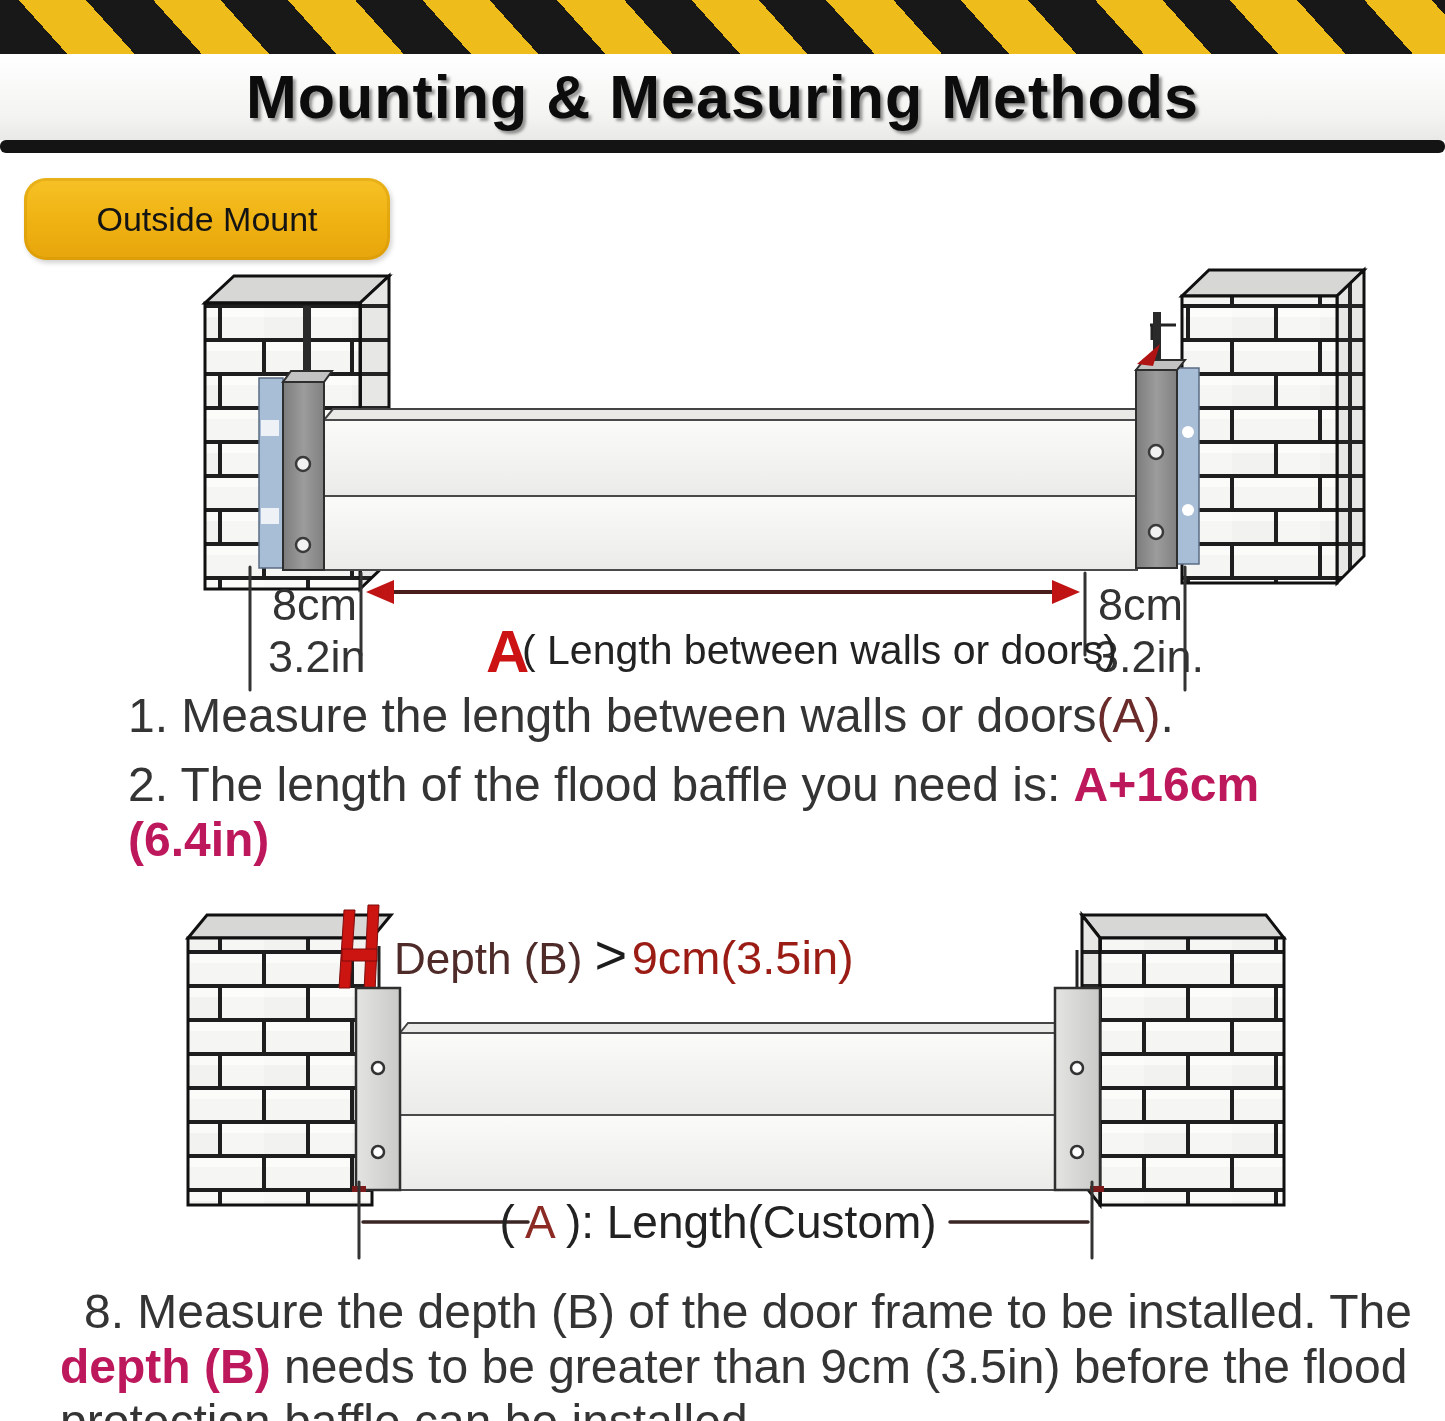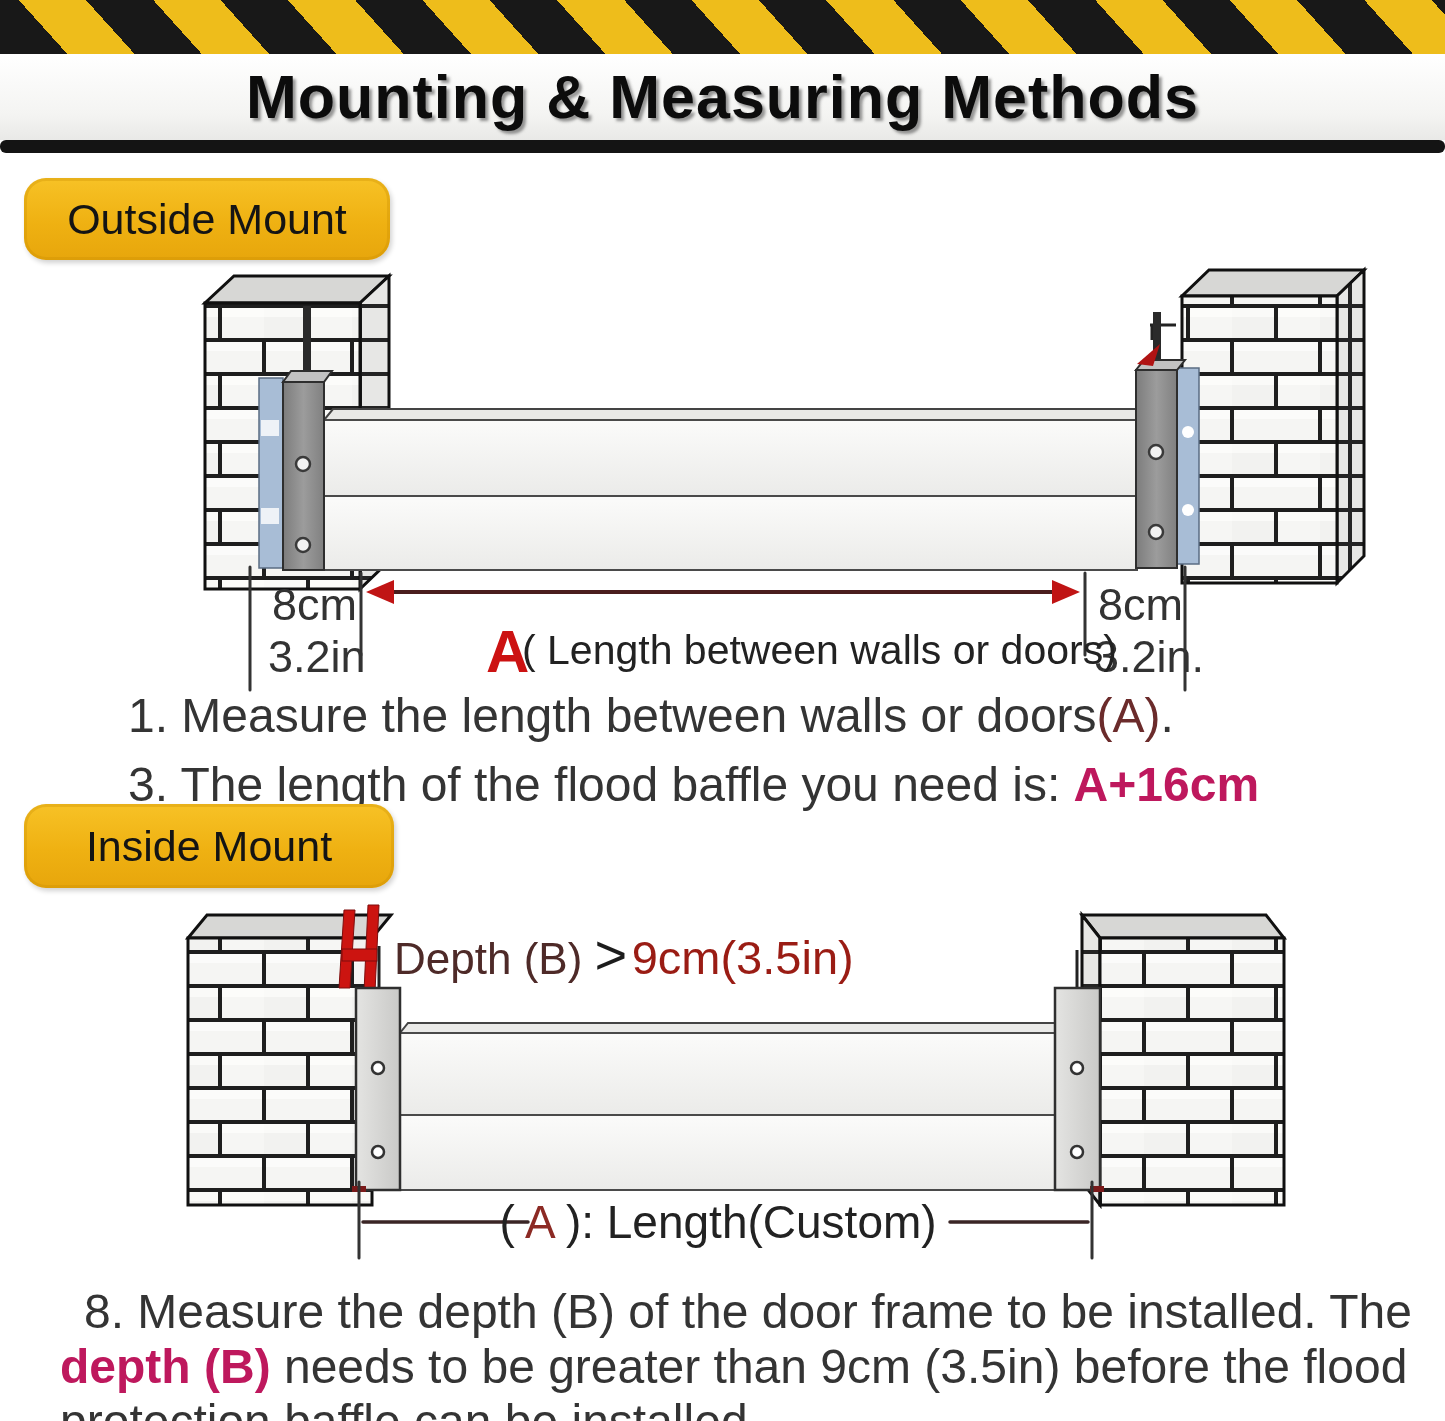--- a/index.html
+++ b/index.html
@@ -14,21 +14,21 @@
           background:linear-gradient(180deg,#ffffff 0%,#f4f4f2 70%,#e9e9e7 100%);
           display:flex;align-items:center;justify-content:center;}
   .banner h1{margin:0;font-size:61px;font-weight:700;color:#0c0c0c;letter-spacing:1px;
              text-shadow:3px 3px 3px rgba(70,70,70,0.55);}
   .black-bar{position:absolute;top:140px;left:0;width:1445px;height:13px;background:#141414;border-radius:6px;}
 
   
   .badge{position:absolute;display:flex;align-items:center;justify-content:center;
          background:linear-gradient(180deg,#f7c226 0%,#efb112 55%,#e7a60c 100%);
          border-radius:22px;box-shadow:inset 0 0 0 3px rgba(198,140,0,0.30), 2px 3px 5px rgba(0,0,0,0.18);}
-  .badge span{font-size:43px;color:#141414;}
+  .badge span{font-size:34px;color:#141414;}
   .badge-outside{left:24px;top:178px;width:366px;height:82px;}
   .badge-inside{left:24px;top:804px;width:370px;height:84px;}
 
   
   .diagram{position:absolute;left:0;width:1445px;display:block;}
   .diagram1{top:258px;height:442px;}
   .diagram2{top:895px;height:395px;}
   svg text{font-family:"Liberation Sans",sans-serif;}
 
   
@@ -143,26 +143,23 @@
       <text x="268" y="672" font-size="45" fill="#333333">3.2in</text>
       <text x="1098" y="620" font-size="45" fill="#333333">8cm</text>
       <text x="1094" y="672" font-size="45" fill="#333333">3.2in.</text>
       <text x="486" y="672" font-size="60" font-weight="bold" fill="#cc1212">A</text>
       <text x="522" y="664" font-size="41" fill="#222222">( Length between walls or doors)</text>
     </g>
   </svg>
 
   <div class="steps steps1">
     <p><span>1. Measure the length between walls or doors</span><span class="hl-maroon">(A)</span><span>.</span></p>
-    <p><span>3. The length of the flood baffle you need is: </span><span class="hl-red">A+16cm (6.4in)</span><span></span></p>
-  </div>
-
-  <div class="badge badge-inside">
-    <span>Inside Mount</span>
-  </div>
+    <p><span>2. The length of the flood baffle you need is: </span><span class="hl-red">A+16cm (6.4in)</span><span></span></p>
+  </div>
+
 
   <svg class="diagram diagram2" viewBox="0 895 1445 395">
 
     <g>
       <polygon points="188,938 372,938 391,915 207,915" fill="#d7d7d5" stroke="#101010" stroke-width="3"></polygon>
       <rect x="188" y="938" width="184" height="267" fill="url(#brickFront)" stroke="#101010" stroke-width="3"></rect>
     </g>
 
     <g>
       <polygon points="400,1033 1056,1033 1064,1023 408,1023" fill="#eaeae8" stroke="#444444" stroke-width="2"></polygon>

